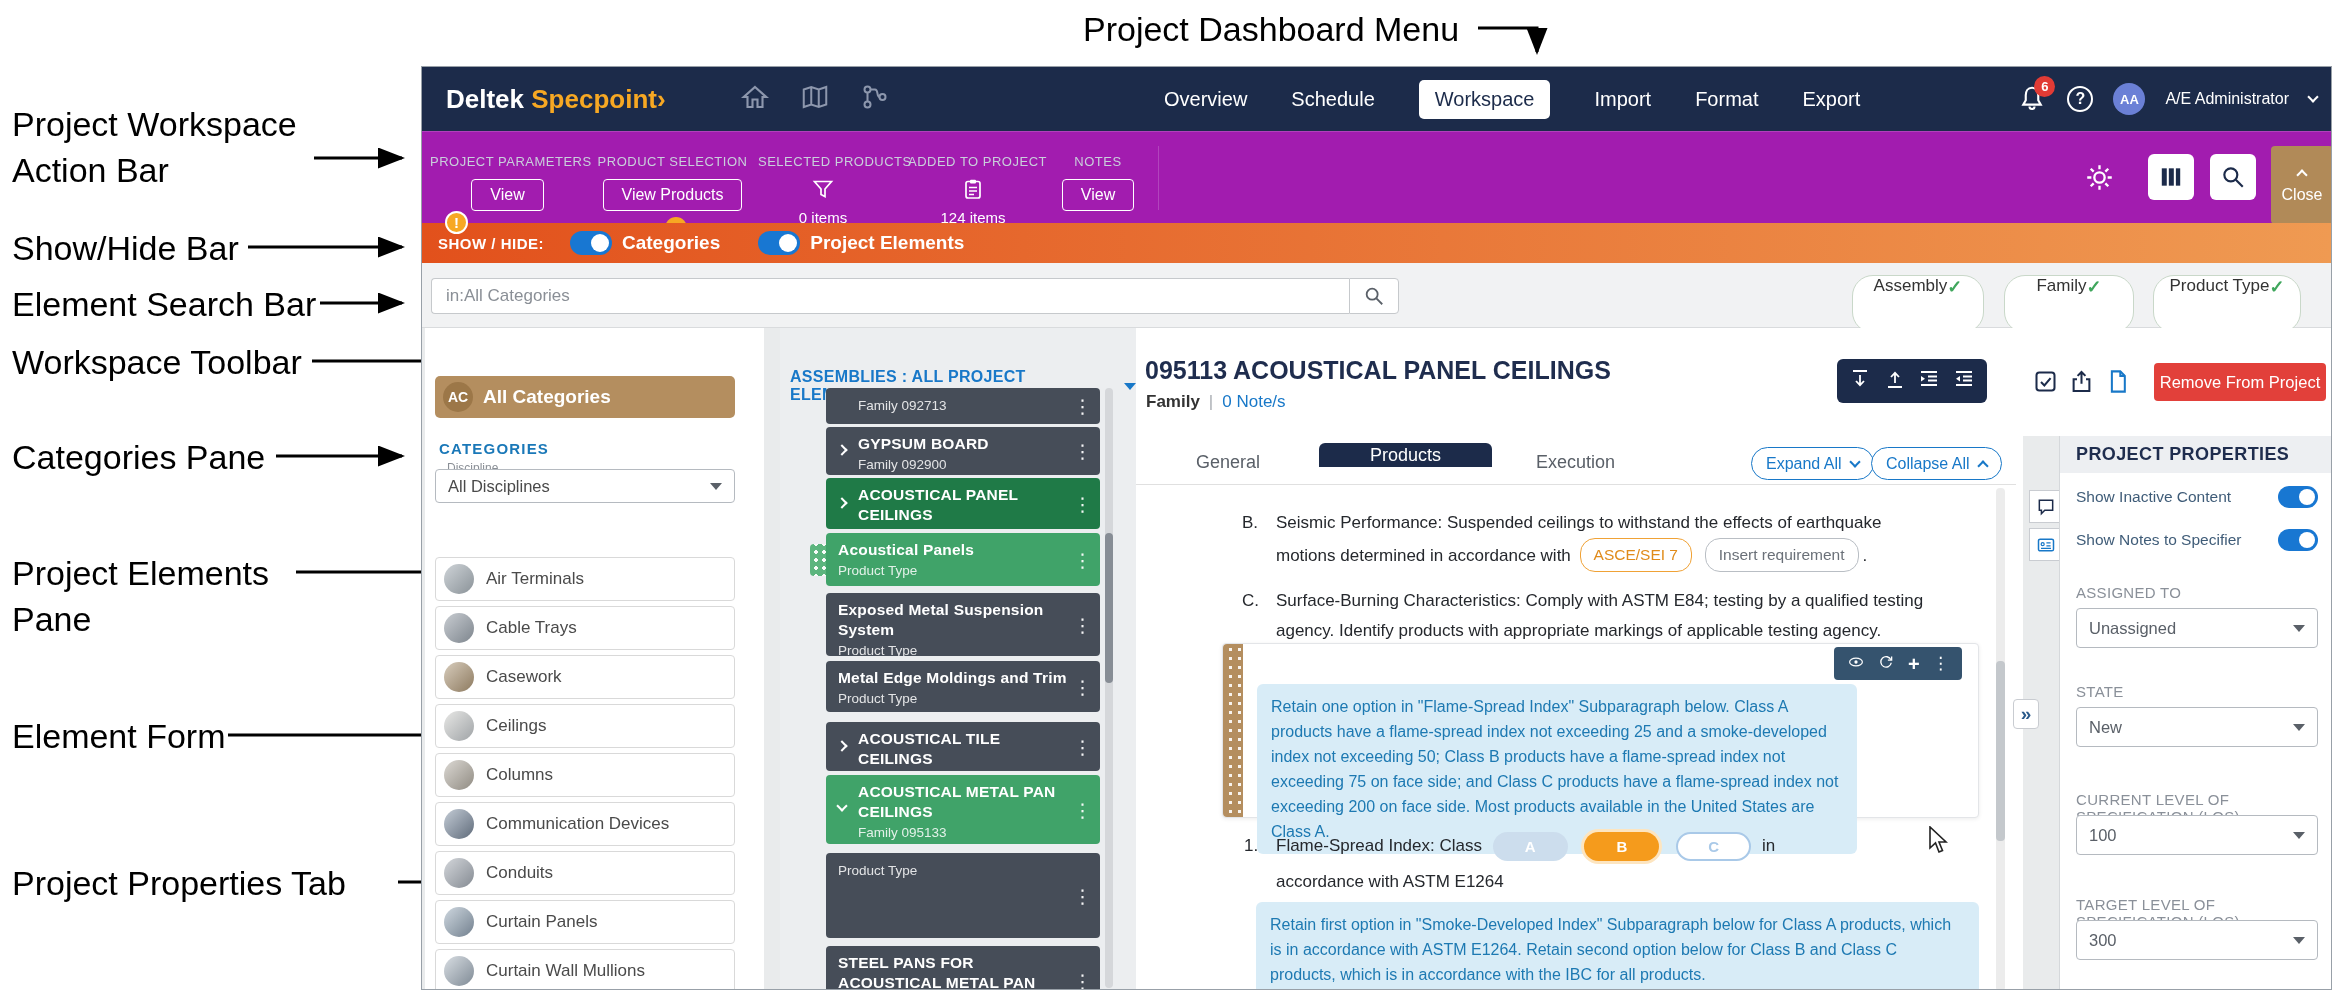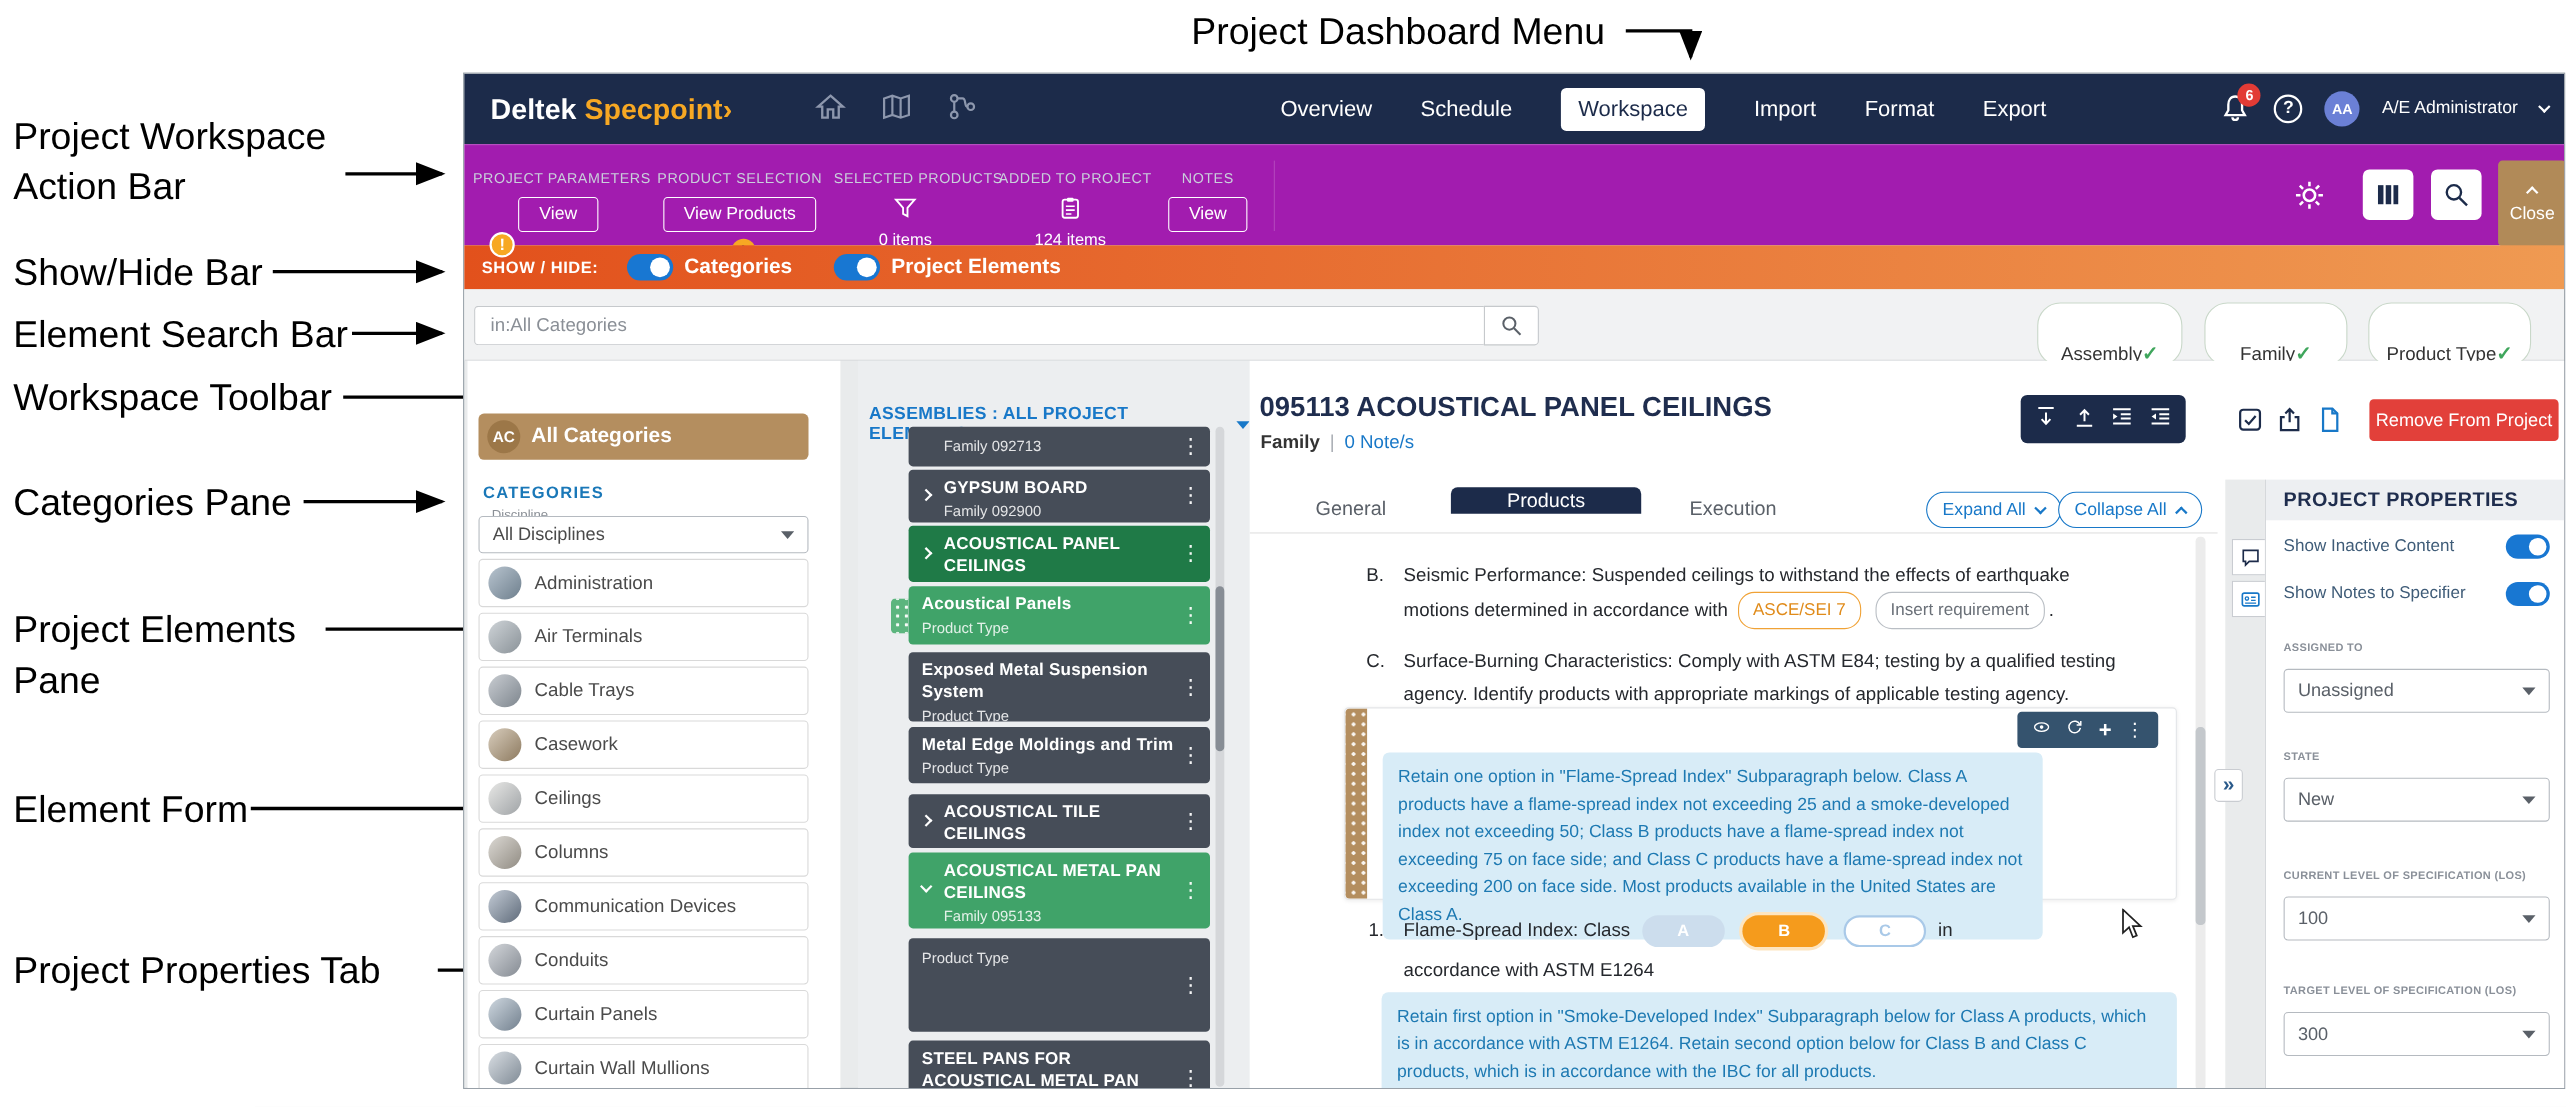--- a/index.html
+++ b/index.html
@@ -38,21 +38,21 @@
 .sh-label{color:#fff;font-size:15px;font-weight:700;letter-spacing:.5px;margin-left:16px}
 .toggle{width:42px;height:24px;border-radius:12px;background:#1877d2;position:relative;flex:none}
 .toggle .knob{position:absolute;right:3px;top:3px;width:18px;height:18px;border-radius:50%;background:#fff}
 .sh-togglelabel{color:#fff;font-size:19px;font-weight:600;margin-left:10px}
 .shbadge{position:absolute;left:23px;top:-12px;width:23px;height:23px;border-radius:50%;background:#f7a823;color:#fff;font-size:15px;font-weight:700;display:flex;align-items:center;justify-content:center;border:2px solid #fff}
 
 .searchrow{position:absolute;left:0;top:196px;width:100%;height:65px;background:#f1f2f3;border-bottom:1px solid #d9dbdd}
 .searchinput{position:absolute;left:9px;top:15px;width:918px;height:36px;border:1px solid #c6c9cc;border-right:none;border-radius:4px 0 0 4px;background:#fff;font-size:17px;color:#555;padding:0 14px;outline:none;font-family:"Liberation Sans",sans-serif}
 .searchinput::placeholder{color:#8a8f96}
 .searchbtn{position:absolute;left:927px;top:15px;width:50px;height:36px;border:1px solid #c6c9cc;border-radius:0 4px 4px 0;background:#fff;display:flex;align-items:center;justify-content:center;color:#555}
-.fpill{position:absolute;top:12px;height:58px;border:1.5px solid #c9d8c9;border-radius:21px;background:#fff;display:flex;align-items:flex-end;justify-content:center;font-size:17px;color:#333}
+.fpill{position:absolute;top:12px;height:58px;border:1.5px solid #c9d8c9;border-radius:21px;background:#fff;display:flex;align-items:flex-start;justify-content:center;font-size:17px;color:#333}
 .fpill .ck{color:#3fa65c;font-size:18px;font-weight:700}
 
 .catpane{position:absolute;left:3px;top:261px;width:339px;height:663px;background:#fff;overflow:hidden}
 .catbar{position:absolute;left:10px;top:48px;width:300px;height:42px;background:#b48e5f;border-radius:5px;display:flex;align-items:center;gap:10px;padding:0 8px}
 .catbar .ac{width:30px;height:30px;border-radius:50%;background:#9c7748;color:#fff;font-size:14px;font-weight:700;display:flex;align-items:center;justify-content:center}
 .catbar .t{color:#fff;font-size:19px;font-weight:600}
 .catsec{position:absolute;left:14px;top:112px;color:#1a78b8;font-size:15px;font-weight:700;letter-spacing:1.2px}
 .disclabel{position:absolute;left:22px;top:133px;font-size:12px;color:#8a8f96}
 .select{border:1px solid #b5bac0;border-radius:4px;background:#fff;display:flex;align-items:center;justify-content:space-between;padding:16px 12px;font-size:16.5px;color:#4a4a4a}
 .tri{width:0;height:0;border-left:6px solid transparent;border-right:6px solid transparent;border-top:7px solid #5a6068}
@@ -110,21 +110,21 @@
 .graystrip{position:absolute;left:887px;top:108px;width:36px;height:555px;background:#e9ebec}
 .edgetab{position:absolute;width:34px;height:33px;background:#fff;border:1px solid #c9ccd1;display:flex;align-items:center;justify-content:center}
 .expander{position:absolute;left:877px;top:371px;width:26px;height:30px;background:#fff;border:1px solid #c9ccd1;border-radius:4px;color:#2a5a8a;font-size:19px;font-weight:700;display:flex;align-items:center;justify-content:center}
 
 .propspane{position:absolute;left:923px;top:108px;width:274px;height:555px;background:#fff;border-left:1px solid #d5d8db}
 .propshead{position:absolute;left:0;top:0;width:100%;height:37px;background:#edeff2;display:flex;align-items:center;padding-left:16px;font-size:18px;font-weight:700;color:#1f2d4e;letter-spacing:.4px}
 .proptoggle{position:absolute;left:16px;width:242px;display:flex;align-items:center;justify-content:space-between}
 .proptoggle .tl{font-size:15.5px;color:#3f5c78}
 .ptog{width:40px;height:22px;border-radius:11px;background:#1877d2;position:relative;flex:none}
 .ptog .knob{position:absolute;right:3px;top:3px;width:16px;height:16px;border-radius:50%;background:#fff}
-.proplabel{position:absolute;left:16px;font-size:10px;font-weight:700;color:#8a9099;letter-spacing:.3px}
+.proplabel{position:absolute;left:16px;font-size:15px;font-weight:400;color:#8a9099;letter-spacing:.3px}
 .propselect{position:absolute;left:16px;width:242px;height:40px}
 .propselect .select{width:100%;height:100%;font-size:16.5px;color:#5a6068}
 
 .cursor{position:absolute;left:1928px;top:826px;pointer-events:none}
 .kebabtxt{font-size:19px;line-height:1}
 </style>
 </head>
 <body>
 
 <div class="page">
@@ -299,24 +299,20 @@
       <div class="catbar">
         <span class="ac">AC</span>
         <span class="t">All Categories</span>
       </div>
       <div class="catsec">CATEGORIES</div>
       <div class="disclabel">Discipline</div>
       <div class="select" style="position:absolute;left:10px;top:141px;width:300px;height:34px">
         <span>All Disciplines</span>
           <span class="tri"></span>
       </div>
-      <div class="catitem" style="top:180px">
-          <span class="ic" style="background:linear-gradient(135deg,#b8c4cf,#6e7f8d)"></span>
-          <span class="lb">Administration</span>
-        </div>
       <div class="catitem" style="top:229px">
           <span class="ic" style="background:linear-gradient(135deg,#cfd4d8,#8a9298)"></span>
           <span class="lb">Air Terminals</span>
         </div>
       <div class="catitem" style="top:278px">
           <span class="ic" style="background:linear-gradient(135deg,#c9cdd2,#7d858d)"></span>
           <span class="lb">Cable Trays</span>
         </div>
       <div class="catitem" style="top:327px">
           <span class="ic" style="background:linear-gradient(135deg,#d8cdbd,#8d7a5f)"></span>

